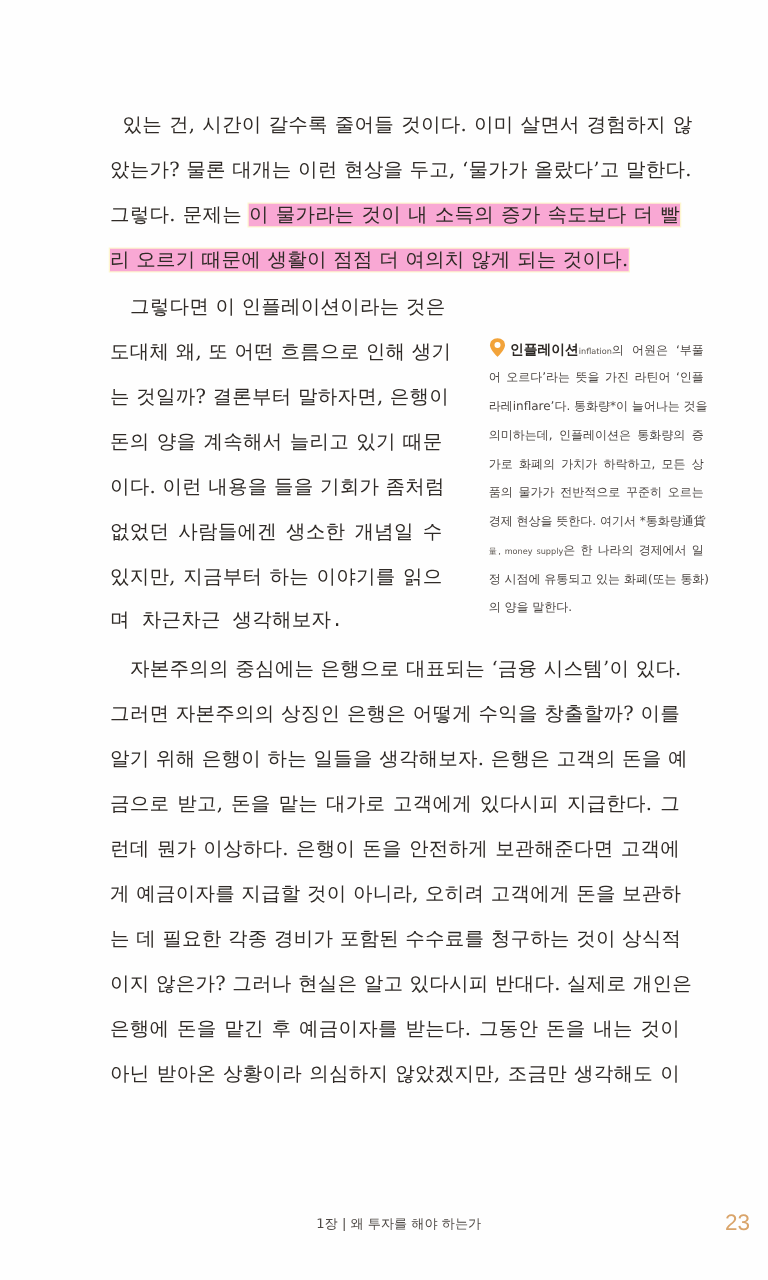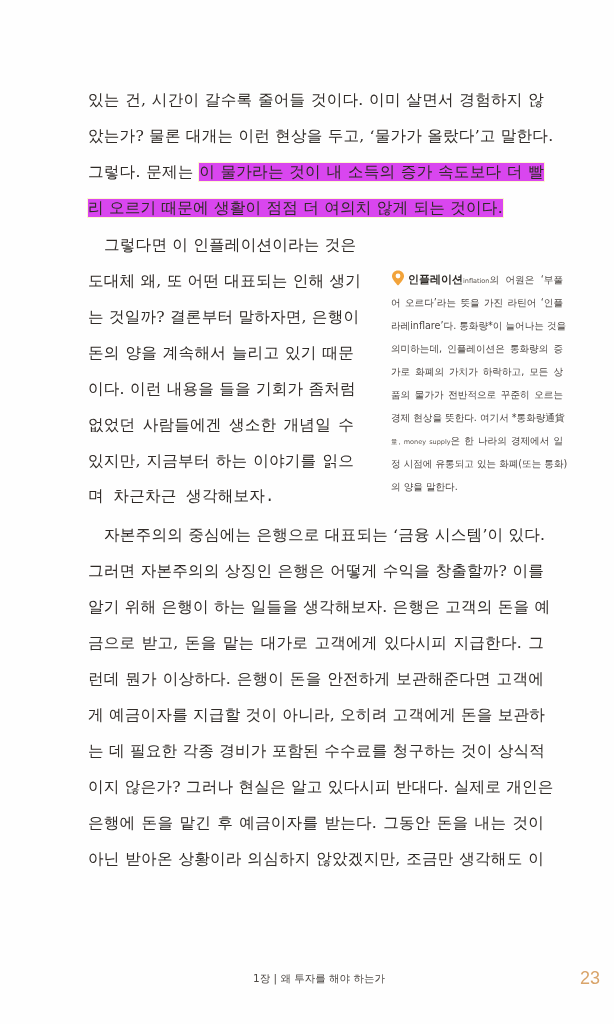--- a/index.html
+++ b/index.html
@@ -37,21 +37,21 @@
     width: 266px;
   }
   .line.last {
     text-align-last: left;
   }
   .line.indent {
     padding-left: 16px;
     box-sizing: border-box;
   }
   .hl {
-    background: #d946ef;
+    background: #f9a8d4;
     box-shadow: 0 0 0 1px #fdf6cf;
   }
   .sidebar {
     position: absolute;
     left: 391px;
     top: 268px;
     width: 172px;
     font-family: "DejaVu Sans", "Liberation Sans", sans-serif;
     color: #4a4440;
   }
@@ -100,31 +100,31 @@
     font-size: 18px;
     color: #d9a46a;
     text-align: center;
   }
 </style>
 </head>
 <body>
 
 <div class="page">
 
-  <div class="line" style="top:82px;">있는 건, 시간이 갈수록 줄어들 것이다. 이미 살면서 경험하지 않</div>
+  <div class="line" style="top:82px;margin-left:10px;">있는 건, 시간이 갈수록 줄어들 것이다. 이미 살면서 경험하지 않</div>
   <div class="line" style="top:118px;">았는가? 물론 대개는 이런 현상을 두고, ‘물가가 올랐다’고 말한다.</div>
   <div class="line" style="top:154px;">
     <span>그렇다. 문제는 </span><span class="hl">이 물가라는 것이 내 소득의 증가 속도보다 더 빨</span>
   </div>
   <div class="line last" style="top:190px;">
     <span class="hl">리 오르기 때문에 생활이 점점 더 여의치 않게 되는 것이다.</span>
   </div>
 
   <div class="line narrow indent" style="top:227px;">그렇다면 이 인플레이션이라는 것은</div>
-  <div class="line narrow" style="top:263px;">도대체 왜, 또 어떤 대표되는 인해 생기</div>
+  <div class="line narrow" style="top:263px;">도대체 왜, 또 어떤 흐름으로 인해 생기</div>
   <div class="line narrow" style="top:299px;">는 것일까? 결론부터 말하자면, 은행이</div>
   <div class="line narrow" style="top:335px;">돈의 양을 계속해서 늘리고 있기 때문</div>
   <div class="line narrow" style="top:371px;">이다. 이런 내용을 들을 기회가 좀처럼</div>
   <div class="line narrow" style="top:407px;">없었던 사람들에겐 생소한 개념일 수</div>
   <div class="line narrow" style="top:443px;">있지만, 지금부터 하는 이야기를 읽으</div>
   <div class="line narrow last" style="top:479px;font-family:Liberation Mono, monospace;">며 차근차근 생각해보자.</div>
 
   <div class="sidebar">
     <div class="sb-line" style="top:0px;">
       <svg class="pin" viewBox="0 0 14 16">

